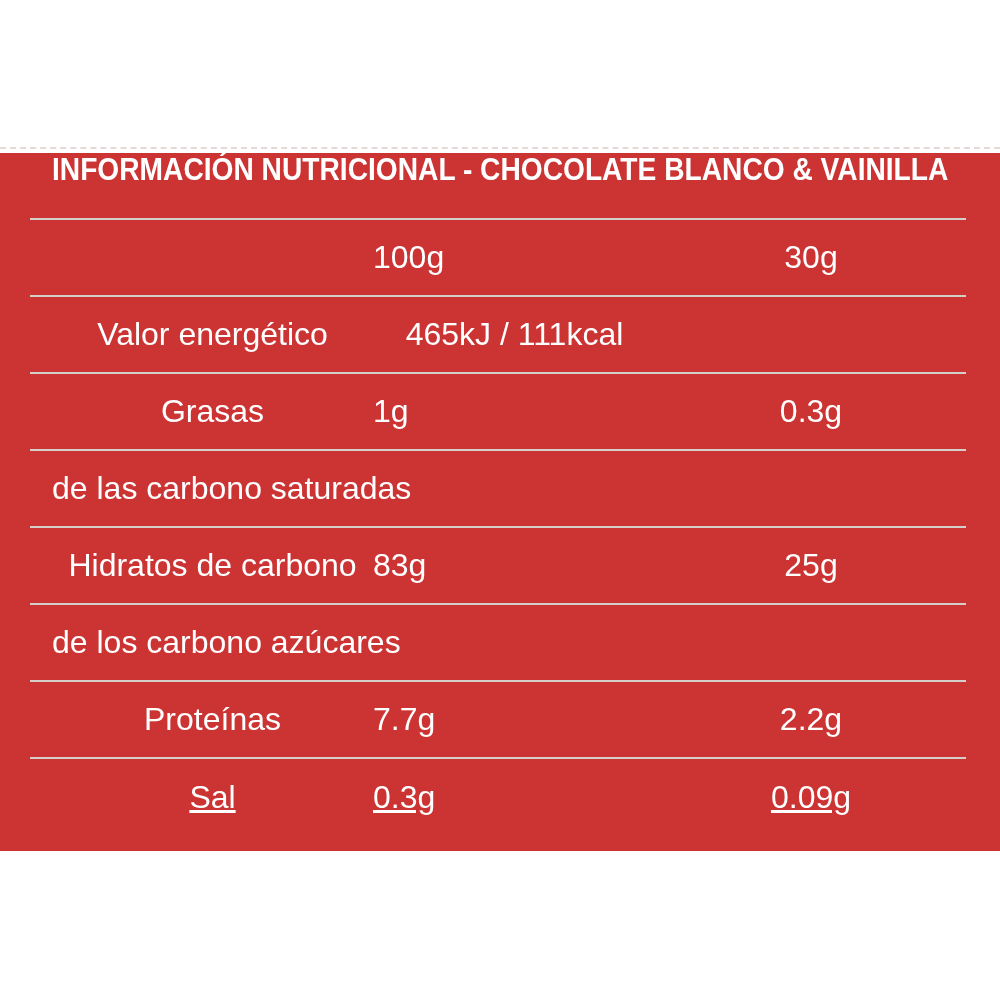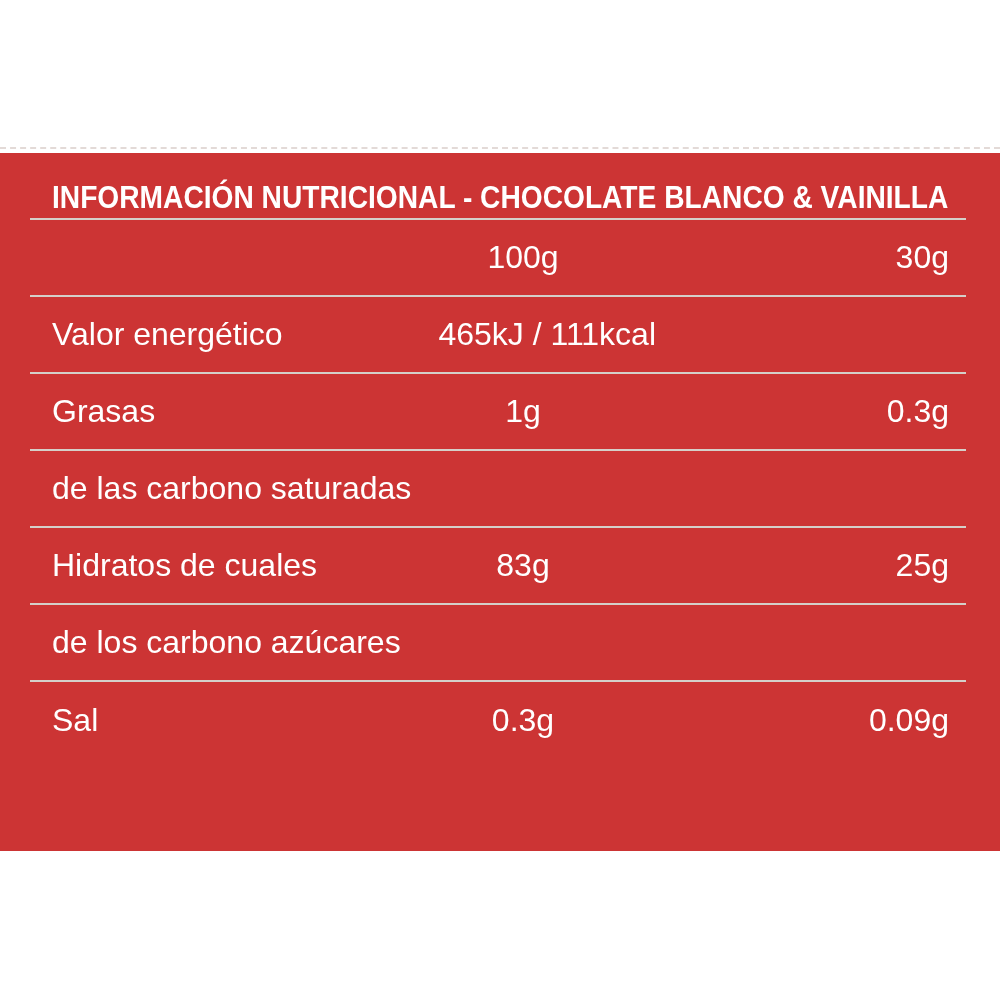--- a/index.html
+++ b/index.html
@@ -35,21 +35,21 @@
     color: #ffffff;
     box-sizing: border-box;
     padding: 0 34px 15px 30px;
     display: flex;
     flex-direction: column;
   }
   .title-row {
     height: 67px;
     flex: 0 0 67px;
     display: flex;
-    align-items: flex-end;
+    align-items: flex-start;
     padding-left: 22px;
     border-bottom: 2.5px solid #d5cfc9;
     box-sizing: border-box;
   }
   .table-title {
     font-size: 32px;
     font-weight: bold;
     letter-spacing: 0px;
     white-space: nowrap;
     transform: scaleX(0.88);
@@ -62,33 +62,35 @@
     flex: 0 0 77px;
     display: grid;
     grid-template-columns: 1fr 300px 293px;
     align-items: center;
     border-bottom: 2.5px solid #d5cfc9;
     box-sizing: border-box;
     font-size: 32px;
   }
   .t-row.last {
     border-bottom: none;
+    text-decoration: underline;
   }
   .cell-label {
     padding-left: 22px;
     min-width: 0;
     white-space: nowrap;
     overflow: visible;
+    text-align: center;
   }
   .cell-mid {
-    text-align: center;
+    text-align: left;
     white-space: nowrap;
   }
   .cell-right {
-    text-align: right;
+    text-align: center;
     padding-right: 17px;
     white-space: nowrap;
   }
 </style>
 </head>
 <body>
 
 <div class="canvas">
 
   <div class="top-dashed-rule"></div>
@@ -114,29 +116,34 @@
       <span class="cell-label">Grasas</span>
       <span class="cell-mid">1g</span>
       <span class="cell-right">0.3g</span>
     </div>
 
     <div class="t-row">
       <span class="cell-label">de las carbono saturadas</span>
     </div>
 
     <div class="t-row">
-      <span class="cell-label">Hidratos de cuales</span>
+      <span class="cell-label">Hidratos de carbono</span>
       <span class="cell-mid">83g</span>
       <span class="cell-right">25g</span>
     </div>
 
     <div class="t-row">
       <span class="cell-label">de los carbono azúcares</span>
     </div>
 
+    <div class="t-row">
+      <span class="cell-label">Proteínas</span>
+      <span class="cell-mid">7.7g</span>
+      <span class="cell-right">2.2g</span>
+    </div>
 
     <div class="t-row last">
       <span class="cell-label">Sal</span>
       <span class="cell-mid">0.3g</span>
       <span class="cell-right">0.09g</span>
     </div>
 
   </div>
 </div>
 

